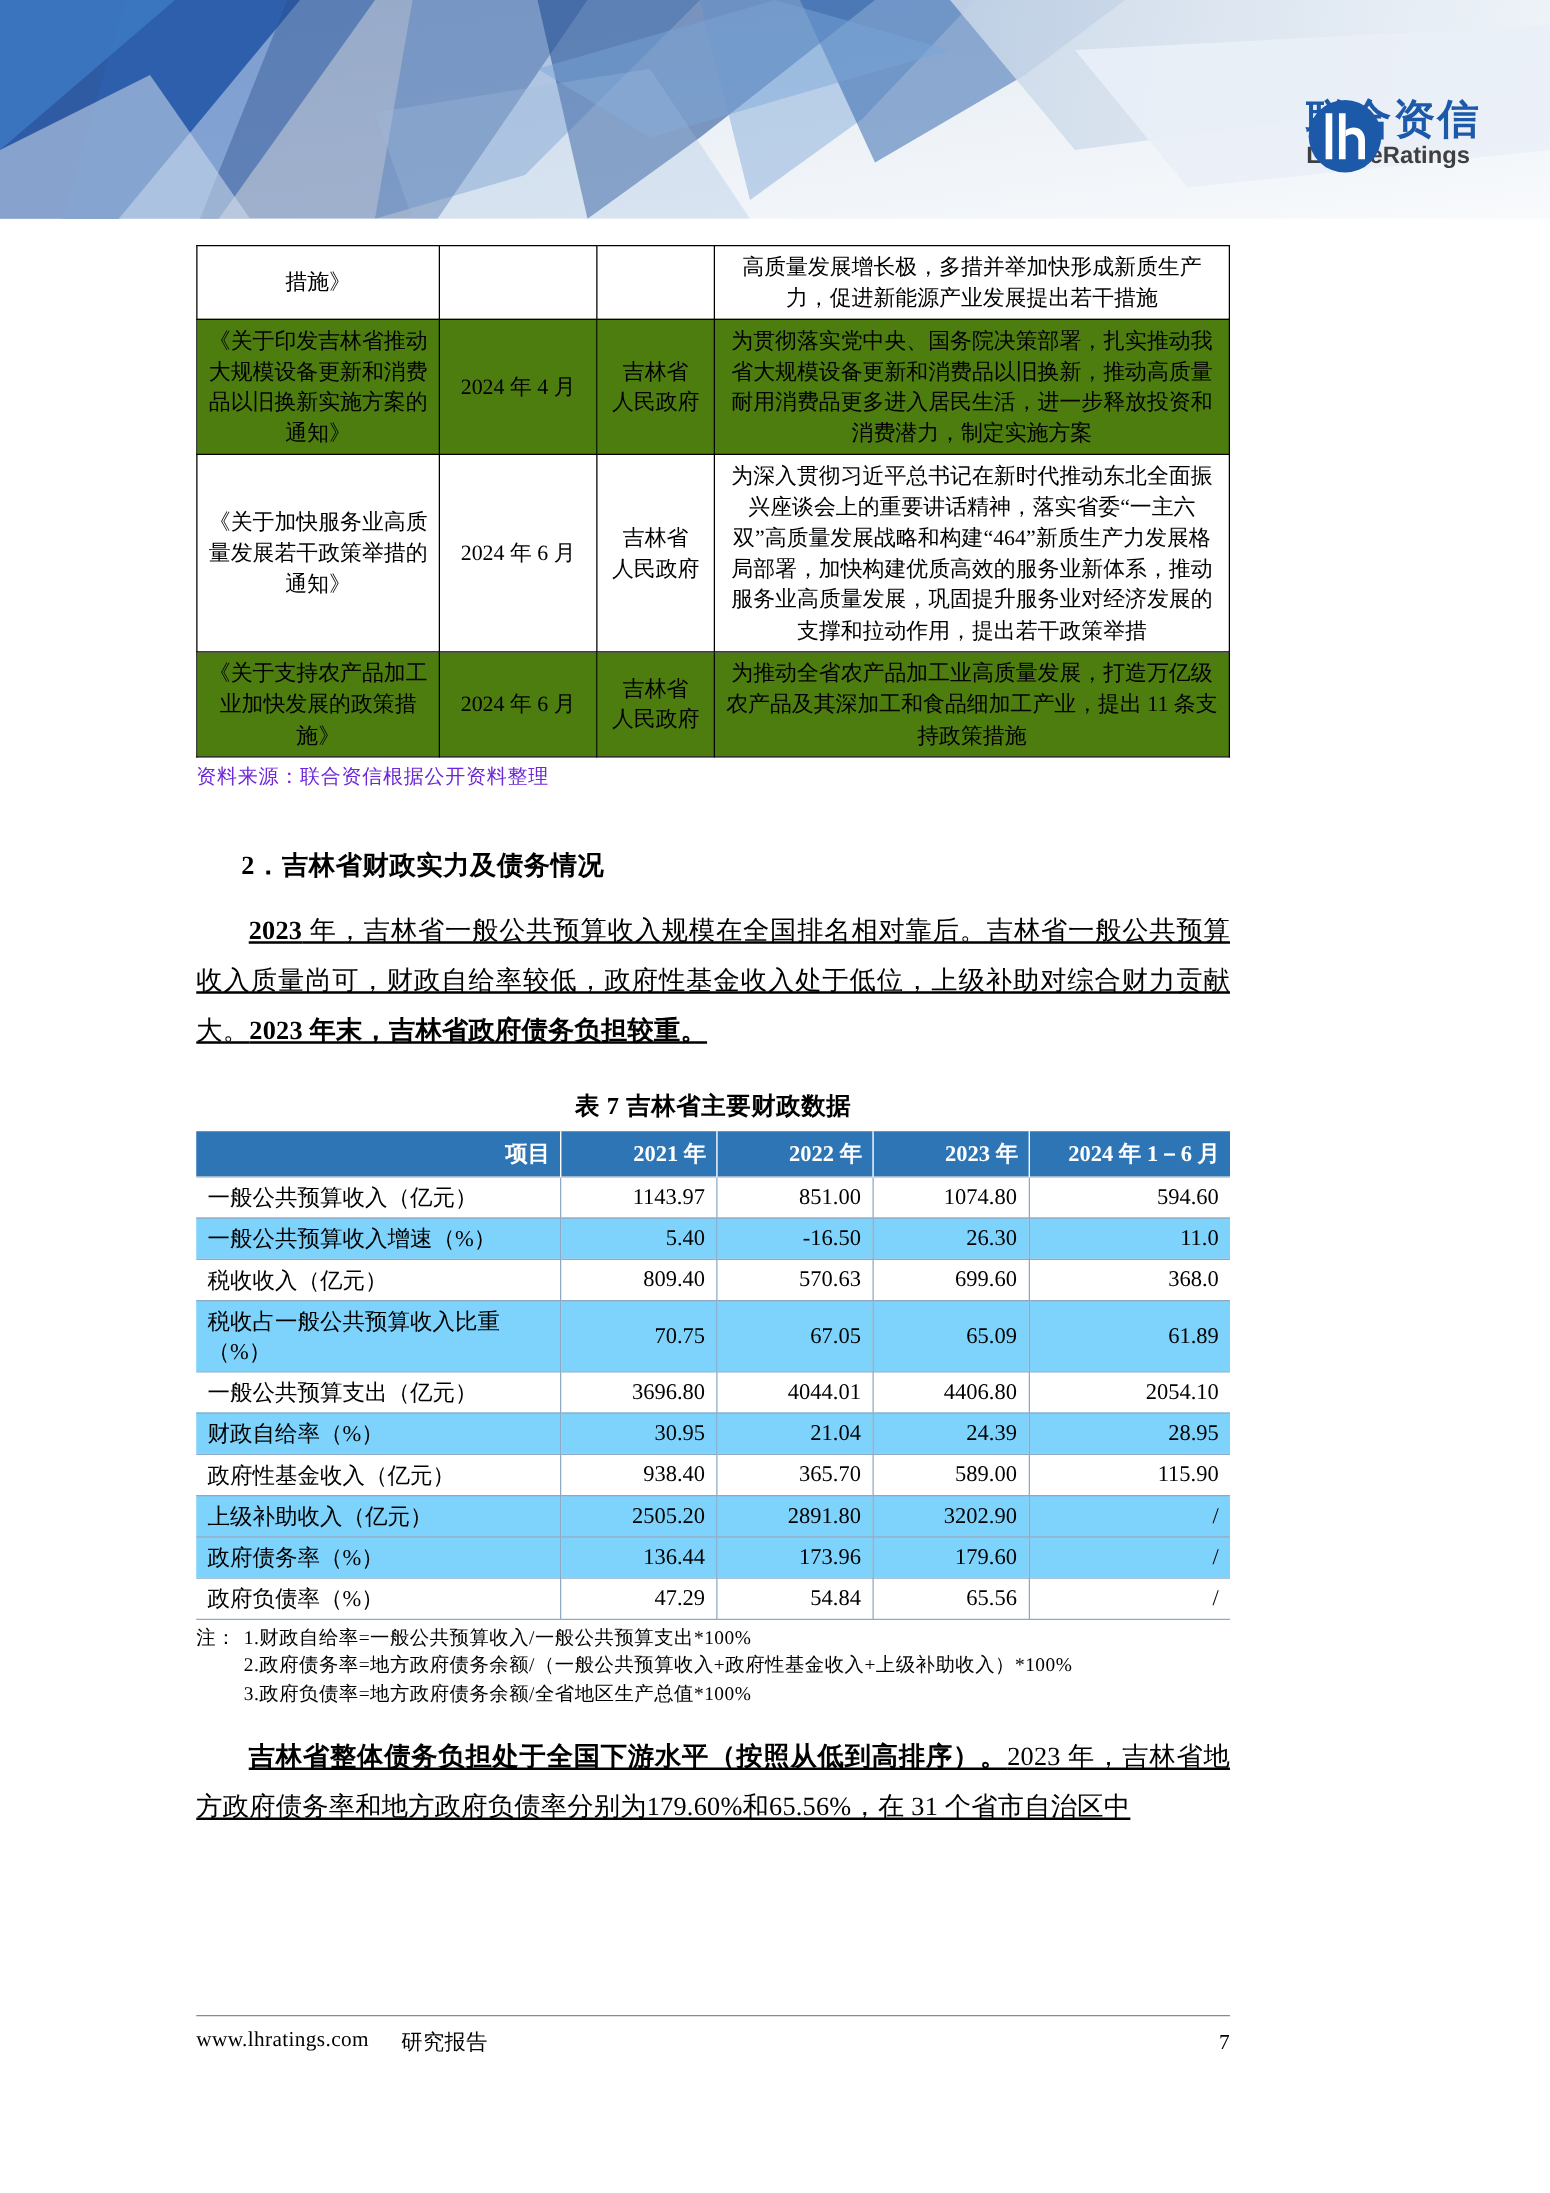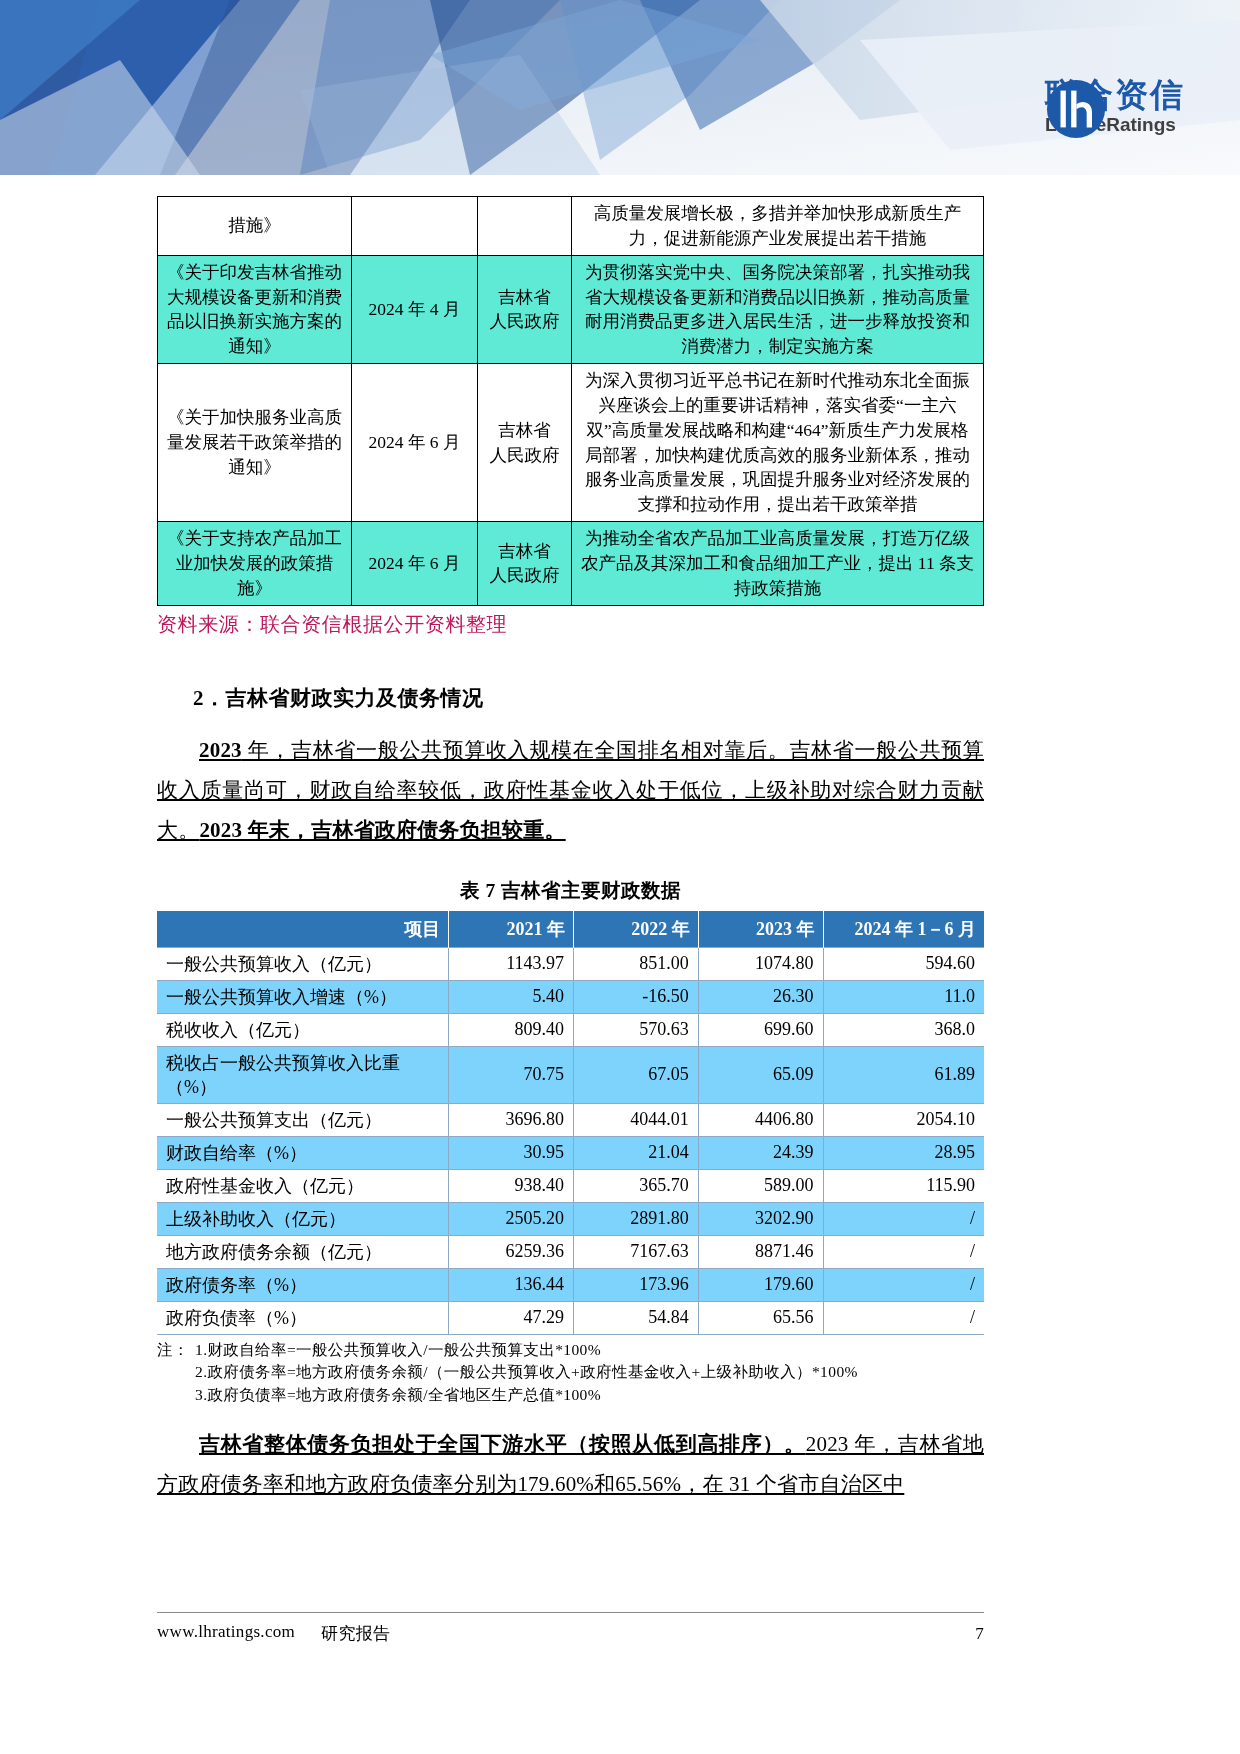--- a/index.html
+++ b/index.html
@@ -49,26 +49,26 @@
     font-size:17.5px;
     line-height:1.42;
     padding:4px 7px;
     vertical-align:middle;
     color:#000;
   }
   .policy-table td.c1 { width:194px; text-align:center; }
   .policy-table td.c2 { width:126px; text-align:center; }
   .policy-table td.c3 { width:94px;  text-align:center; }
   .policy-table td.c4 { text-align:center; }
-  .policy-table tr.shaded td { background:#5eead4; }
+  .policy-table tr.shaded td { background:#4d7c0f; }
   .policy-table td.c3 .two-line { display:block; }
 
   .src-note {
     font-family:"Liberation Serif", serif;
-    font-size:20px; color:#be185d; margin-top:5px; letter-spacing:0.6px;
+    font-size:16px; color:#6d28d9; margin-top:5px; letter-spacing:0.6px;
   }
 
   
   .sec-head {
     font-weight:bold; font-size:21px; margin-top:46px;
     letter-spacing:0.5px; text-indent:36px;
   }
 
   
   p.body {
@@ -286,27 +286,20 @@
           <td class="num">589.00</td>
           <td class="num">115.90</td>
         </tr>
         <tr class="alt">
           <td class="lbl">上级补助收入（亿元）</td>
           <td class="num">2505.20</td>
           <td class="num">2891.80</td>
           <td class="num">3202.90</td>
           <td class="num">/</td>
         </tr>
-        <tr>
-          <td class="lbl">地方政府债务余额（亿元）</td>
-          <td class="num">6259.36</td>
-          <td class="num">7167.63</td>
-          <td class="num">8871.46</td>
-          <td class="num">/</td>
-        </tr>
         <tr class="alt">
           <td class="lbl">政府债务率（%）</td>
           <td class="num">136.44</td>
           <td class="num">173.96</td>
           <td class="num">179.60</td>
           <td class="num">/</td>
         </tr>
         <tr>
           <td class="lbl">政府负债率（%）</td>
           <td class="num">47.29</td>

